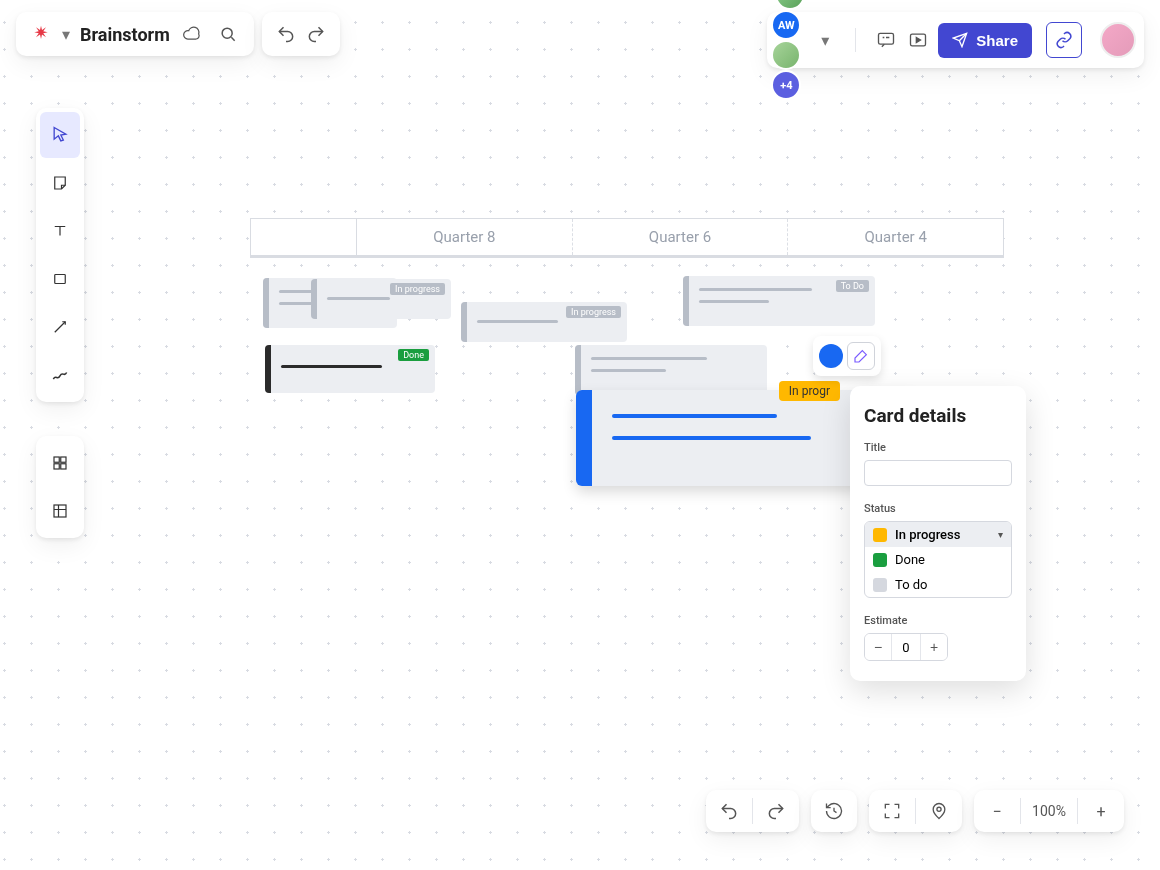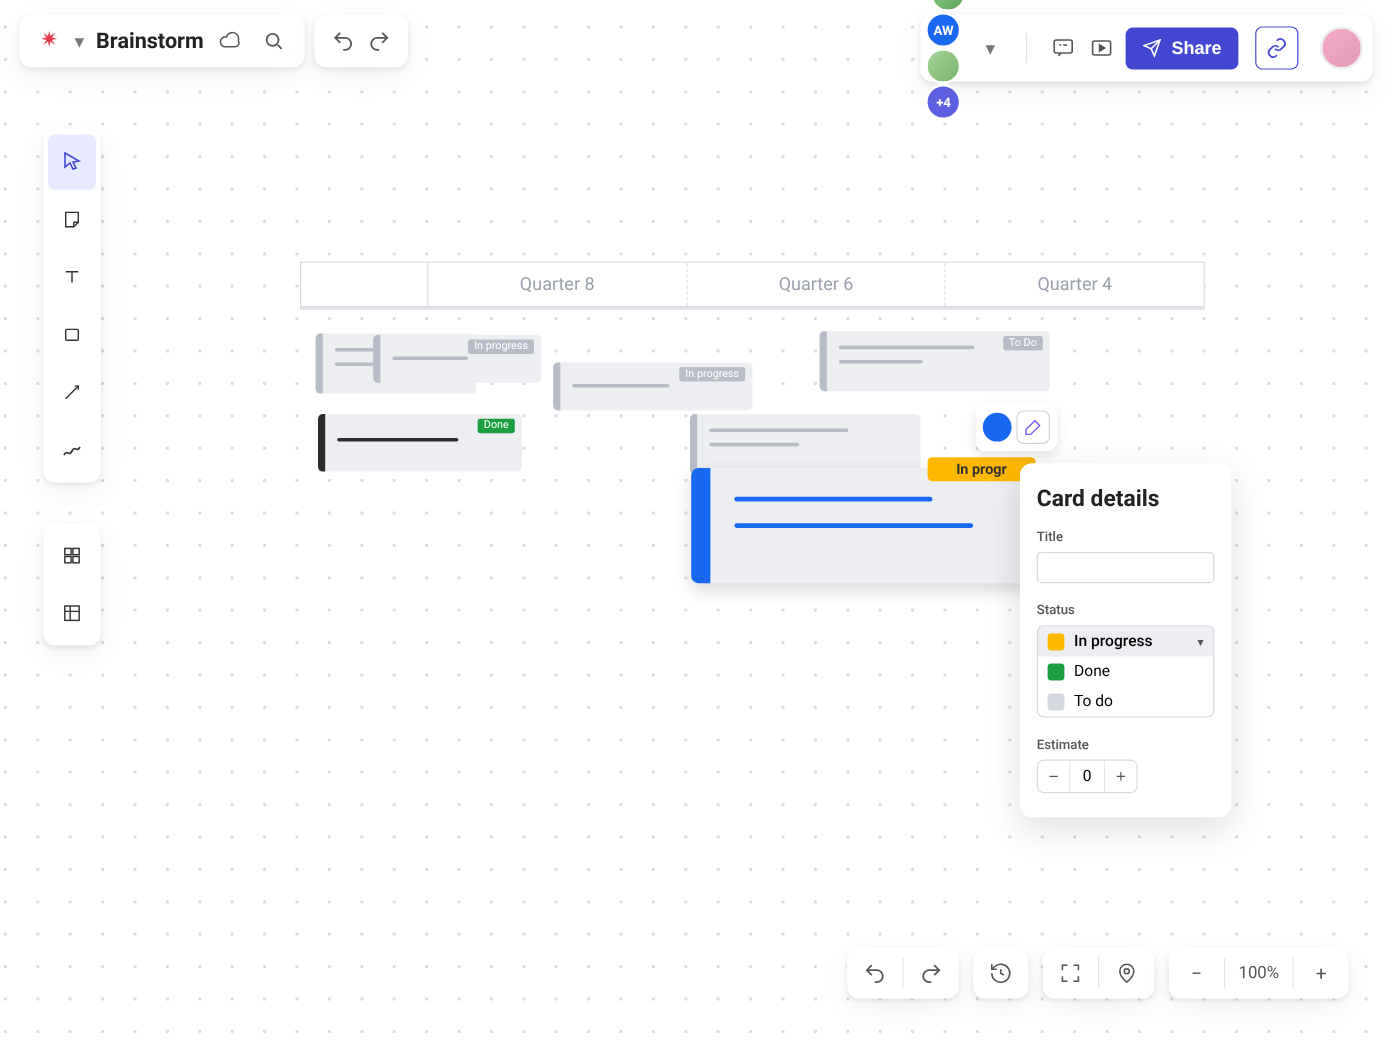--- a/index.html
+++ b/index.html
@@ -56,21 +56,21 @@
   .badge { position:absolute; top:4px; right:6px; font-size:9px; padding:1px 5px; border-radius:2px; color:#fff; }
   .badge.done-gray { background:#b7bdc7; color:#fff; }
   .badge.inprog-gray { background:#b7bdc7; color:#fff; }
   .badge.todo-gray { background:#b7bdc7; color:#fff; }
   .badge.done-green { background:#1a9e3f; }
 
   .big-card { position:absolute; left:576px; top:390px; width:340px; height:96px; background:#eceef2; border-radius:6px; display:flex; box-shadow:0 6px 14px rgba(0,0,0,.15); }
   .big-card .bar { width:16px; background:#1868f2; border-radius:6px 0 0 6px; }
   .big-card .body { flex:1; padding:24px 20px; display:flex; flex-direction:column; gap:18px; }
   .big-skel { height:4px; background:#1868f2; border-radius:2px; }
-  .big-badge { position:absolute; top:-9px; right:53px; background:#ffb800; color:#333; font-size:12px; font-weight:700; padding:3px 24px; border-radius:4px; }
+  .big-badge { position:absolute; top:-9px; right:76px; background:#ffb800; color:#333; font-size:12px; font-weight:400; padding:3px 10px; border-radius:4px; }
 
   .pill-panel { position:absolute; left:813px; top:336px; background:#fff; border-radius:8px; box-shadow:0 4px 10px rgba(0,0,0,.12); padding:6px; display:flex; gap:4px; align-items:center; }
   .pill-dot { width:24px; height:24px; border-radius:50%; background:#1868f2; }
   .pill-edit { width:28px; height:28px; border:1px solid #d0d3da; border-radius:6px; display:flex; align-items:center; justify-content:center; color:#7a5cff; cursor:pointer; }
 
   .details { position:absolute; left:850px; top:386px; width:176px; background:#fff; border-radius:10px; box-shadow:0 10px 30px rgba(0,0,0,.13); padding:18px 14px 20px; z-index:5; }
   .details h3 { margin:0 0 14px; font-size:19px; font-weight:700; color:#222; }
   .details .section-label { font-size:11px; color:#555; margin-bottom:6px; font-weight:500; }
   .details input[type=text] { width:100%; border:1px solid #d5d8df; border-radius:4px; height:26px; padding:0 8px; font-size:12px; }
   .status-box { border:1px solid #d5d8df; border-radius:6px; overflow:hidden; }

